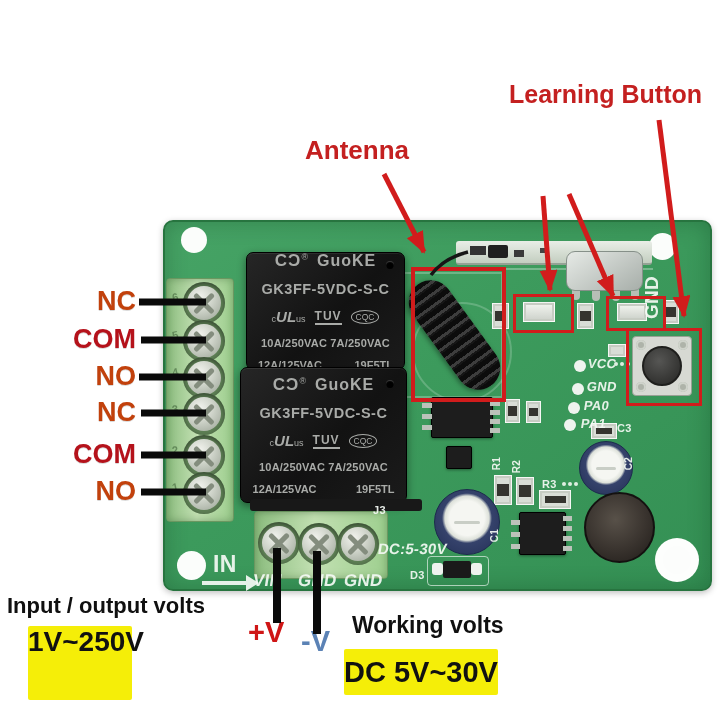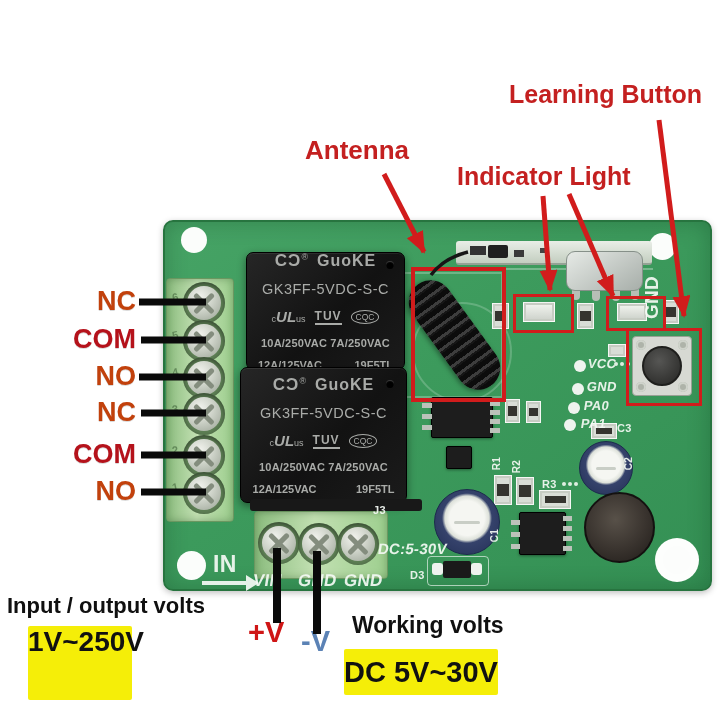--- a/index.html
+++ b/index.html
@@ -30,21 +30,21 @@
 
   
   .relay{background:linear-gradient(135deg,#262626 0%,#121212 55%,#1b1b1b 100%);
          border:1px solid #000;border-radius:7px;color:#a9aba8;
          display:flex;flex-direction:column;align-items:center;justify-content:center;gap:10px;
          box-shadow:0 3px 8px rgba(0,0,0,.45), inset 0 1px 0 rgba(255,255,255,.08);text-align:right;}
   .rivet{position:absolute;width:8px;height:8px;border-radius:50%;background:#000;box-shadow:inset 0 1px 1px rgba(255,255,255,.25);}
   .r-logo{font-size:17px;font-weight:bold;letter-spacing:1px;}
   .r-reg{font-size:9px;vertical-align:super;}
   .r-brand{font-size:16px;font-weight:600;letter-spacing:1px;}
-  .r-model{font-size:14.5px;font-weight:normal;letter-spacing:.5px;}
+  .r-model{font-size:14.5px;font-weight:bold;letter-spacing:.5px;}
   .r-certs{font-size:12px;display:flex;align-items:center;gap:9px;margin-top:1px;}
   .c-ul{font-size:15px;font-weight:bold;font-style:italic;}
   .c-sm{font-size:9px;}
   .c-tuv{font-weight:bold;border-bottom:2px solid #a9aba8;letter-spacing:1px;}
   .c-cqc{font-size:8.5px;border:1px solid #a9aba8;border-radius:50%;padding:1px 4px;}
   .r-rate{font-size:11px;font-weight:bold;letter-spacing:.2px;margin-top:2px;}
   .r-rate2{font-size:11px;font-weight:bold;width:86%;display:flex;justify-content:space-between;}
 
   
   .smd{border:1px solid rgba(255,255,255,.75);background:#d9ddd6;box-shadow:inset 0 0 0 2px #c7ccc3;}
@@ -313,21 +313,20 @@
     <line x1="141" y1="413" x2="206" y2="413" stroke="#0a0a0a" stroke-width="7"></line>
     <line x1="141" y1="455" x2="206" y2="455" stroke="#0a0a0a" stroke-width="7"></line>
     <line x1="141" y1="492" x2="206" y2="492" stroke="#0a0a0a" stroke-width="7"></line>
 
     <line x1="277" y1="548" x2="277" y2="623" stroke="#0a0a0a" stroke-width="8"></line>
     <line x1="317" y1="551" x2="317" y2="634" stroke="#0a0a0a" stroke-width="8"></line>
   </svg>
 
   <div class="abs ann" style="left:305px;top:135px;z-index:50;font-size:26px;">Antenna</div>
   <div class="abs ann" style="left:509px;top:80px;z-index:50;">Learning Button</div>
-  <div class="abs ann" style="left:457px;top:162px;z-index:50;">Indicator Light</div>
 
   <div class="abs tlabel lblue" style="left:36px;top:286px;">NC</div>
   <div class="abs tlabel lred" style="left:36px;top:324px;">COM</div>
   <div class="abs tlabel lblue" style="left:36px;top:361px;">NO</div>
   <div class="abs tlabel lblue" style="left:36px;top:397px;">NC</div>
   <div class="abs tlabel lred" style="left:36px;top:439px;">COM</div>
   <div class="abs tlabel lblue" style="left:36px;top:476px;">NO</div>
 
   <div class="abs blk" style="left:7px;top:593px;font-size:22px;">Input / output volts</div>
   <div class="abs ybox" style="left:28px;top:626px;width:104px;height:74px;display:flex;flex-direction:column;justify-content:flex-start;gap:2px;font-size:28px;">

